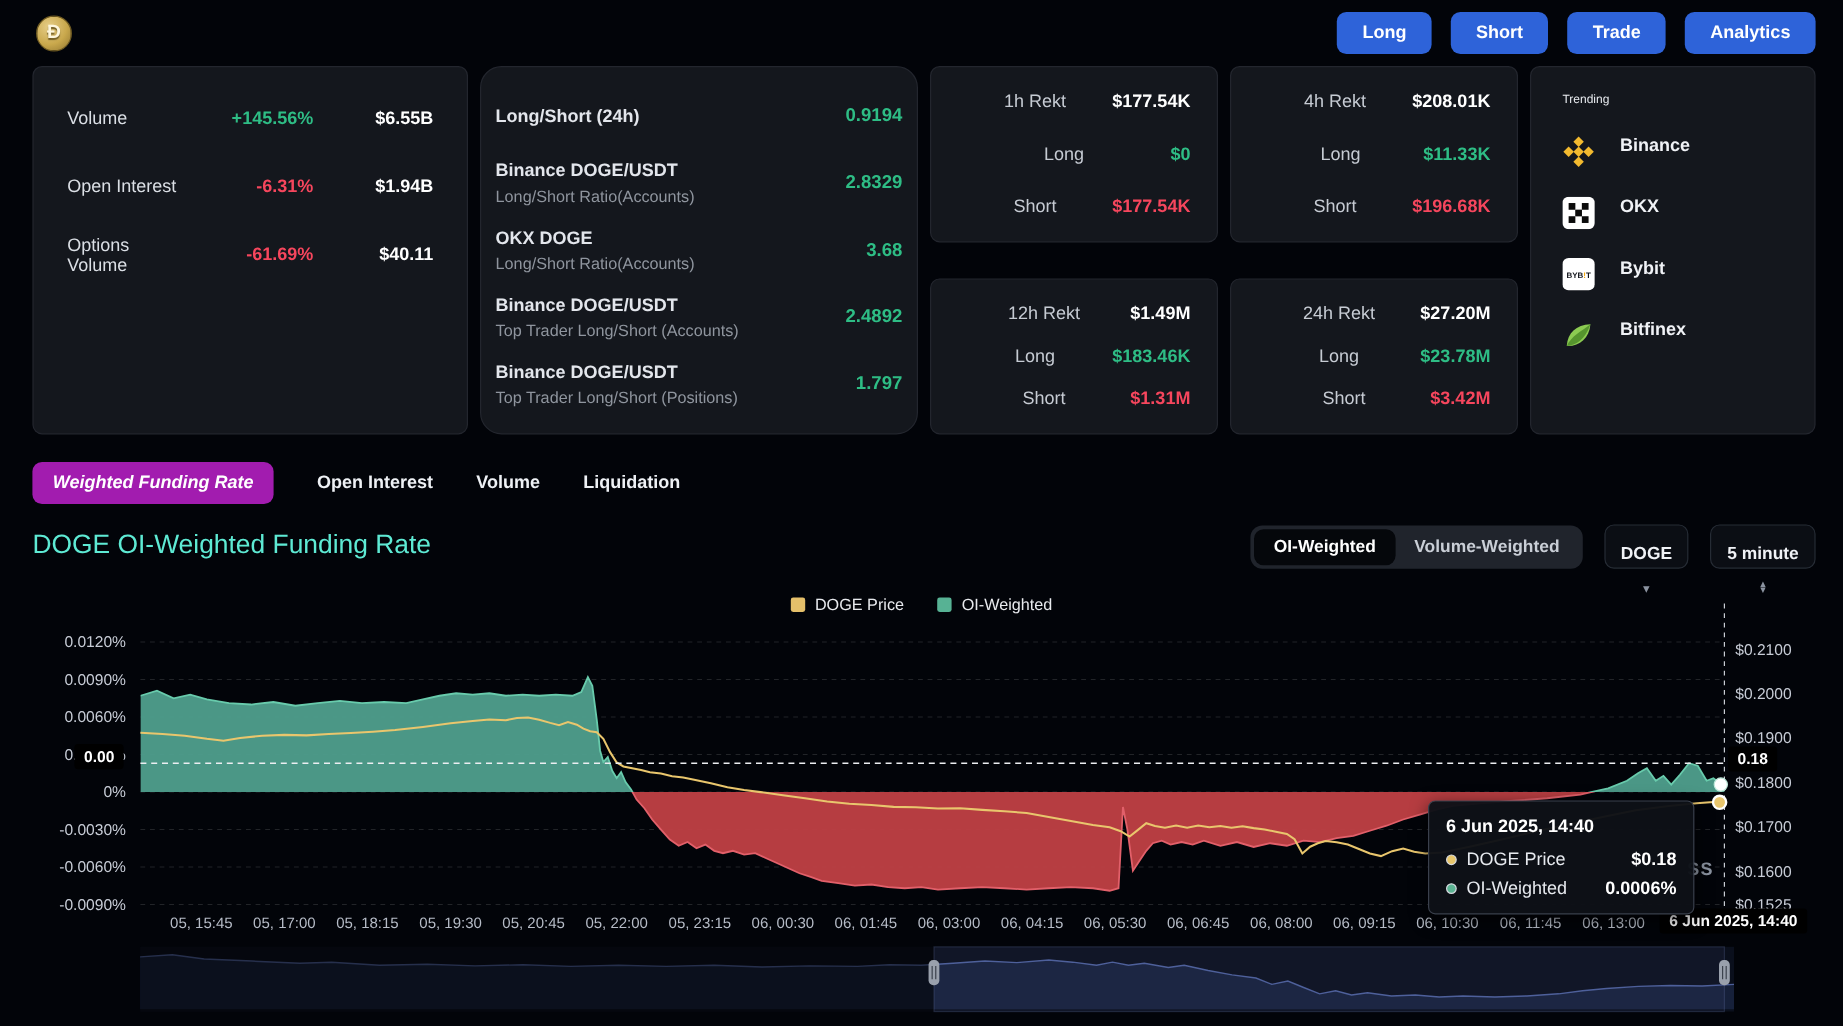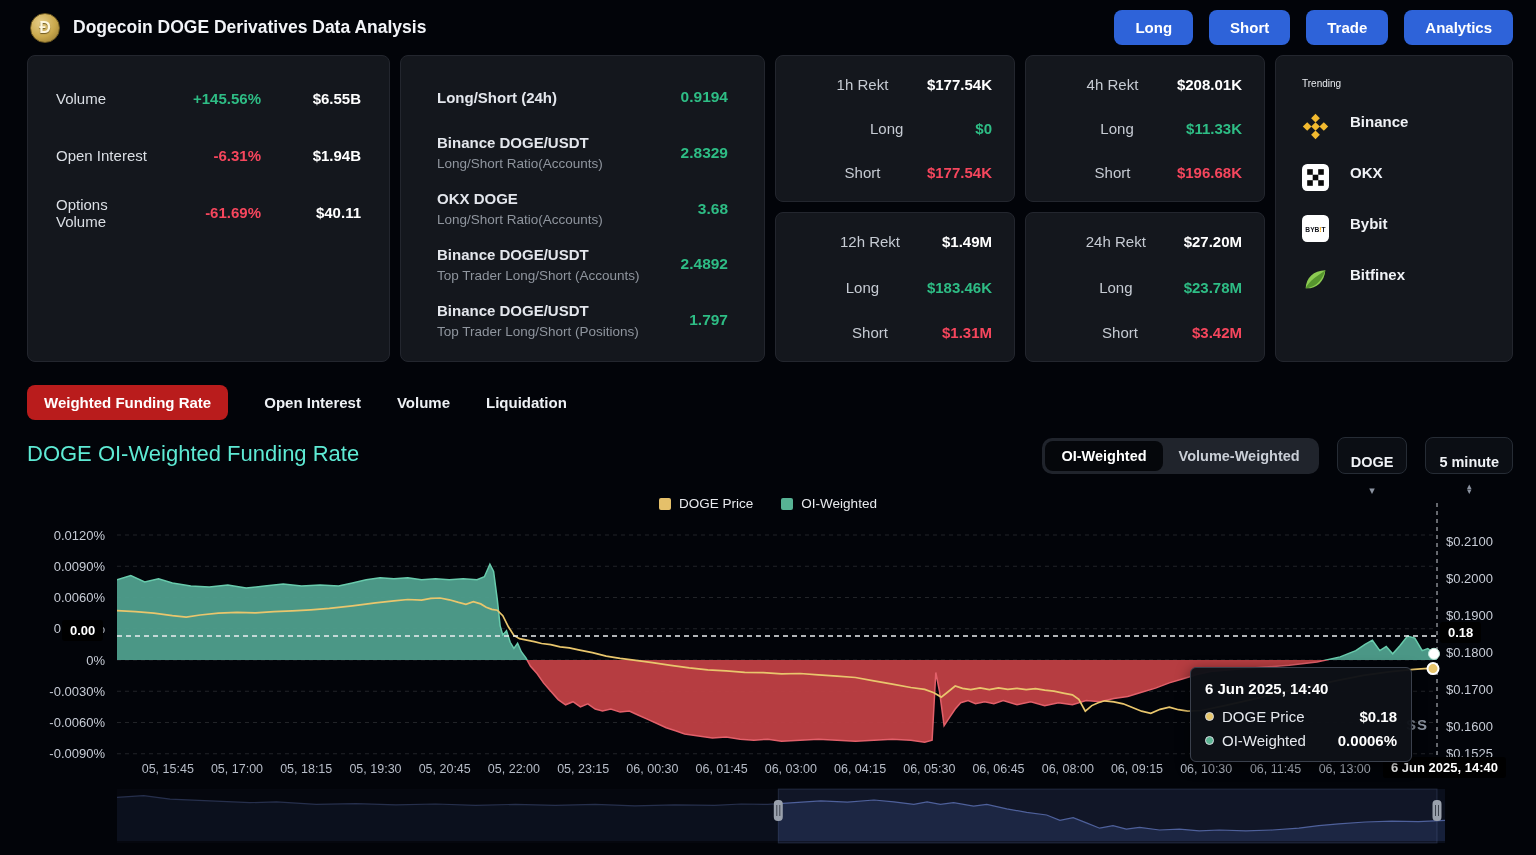--- a/index.html
+++ b/index.html
@@ -15,42 +15,42 @@
   .hdr-btn { background:#2e63d9; color:#fff; font-weight:bold; font-size:15px; border:none; border-radius:8px; padding:9px 21px; cursor:pointer; font-family:inherit; }
 
   
   .cards-row { position:absolute; left:27px; top:55px; width:1486px; height:307px; display:grid; grid-template-columns:363px 365px 240px 240px 238px; gap:10px; }
   .card { background:#14171d; border:1px solid #23262e; border-radius:8px; }
   .stats-card { padding:14px 28px; display:flex; flex-direction:column; }
   .stat-row { display:flex; align-items:center; height:57px; }
   .stat-label { flex:1; font-size:15px; color:#dbdfe5; }
   .stat-change { width:110px; text-align:right; font-size:15px; font-weight:bold; }
   .stat-value { width:100px; text-align:right; font-size:15px; font-weight:bold; color:#fff; }
-  .ls-card { padding:18px 36px; display:flex; flex-direction:column; justify-content:space-between; }
+  .ls-card { padding:18px 12px; display:flex; flex-direction:column; justify-content:space-between;border-radius:18px; }
   .ls-row { display:flex; align-items:center; min-height:46px; }
   .ls-labels { flex:1; }
   .ls-main { font-size:15px; font-weight:bold; color:#e3e6ec; }
   .ls-sub { font-size:13.5px; color:#8f959e; margin-top:5px; }
   .ls-value { font-size:15.5px; font-weight:bold; color:#2ebd85; }
   .rekt-col { display:flex; flex-direction:column; gap:10px; }
   .rekt-card { background:#14171d; border:1px solid #23262e; border-radius:8px; height:147px; flex:0 0 147px; padding:20px 22px; display:flex; flex-direction:column; justify-content:space-between; }
-  .rekt-card:last-child { flex:1; height:auto; }
+  .rekt-card:last-child { flex:1; height:auto;margin-top:20px; }
   .rekt-row { display:flex; align-items:center; }
   .rekt-label { flex:1; font-size:15px; color:#c6cbd3;text-align:center; }
   .rekt-value { font-size:15px; font-weight:bold; color:#fff; }
   .trend-card { padding:22px 26px; }
   .trend-title { font-size:10px; color:#e8ebef; margin-bottom:24px; }
   .trend-item { display:flex; align-items:flex-start; gap:21px; margin-bottom:24px; }
   .trend-name { font-size:15px; font-weight:bold; color:#f0f2f6; }
   .trend-icon { width:27px; height:27px; display:flex; align-items:center; justify-content:center; }
 
   
   .tabs { position:absolute; left:27px; top:385px; display:flex; align-items:center; gap:36px; }
   .tab { font-size:15px; font-weight:bold; color:#eef1f5; padding:9px 0; cursor:pointer; }
-  .tab.active { background:#b91c1c; color:#fff; border-radius:8px; padding:9px 17px; }
+  .tab.active { background:#a21caf; color:#fff; border-radius:8px; padding:9px 17px;font-style:italic; }
 
   
   .section-title { position:absolute; left:27px; top:441px; font-size:22px; font-weight:normal; color:#5eead4; }
   .controls { position:absolute; right:23px; top:437px; display:flex; gap:18px; align-items:center; }
   .seg-group { background:#20242c; border-radius:10px; padding:3px; display:flex; }
   .seg { font-size:14.5px; font-weight:bold; color:#c9ced6; padding:7px 16px; border-radius:8px; cursor:pointer; }
   .seg.active { background:#05070b; color:#fff; }
   .select { background:#0b0e14; border:1px solid #262c35; border-radius:8px; height:37px; display:flex; align-items:center; gap:14px; padding:16px 13px; cursor:pointer;flex-direction:column; }
   .select-value { font-size:14.5px; font-weight:bold; color:#f0f2f6; }
   .caret { color:#8b93a0; font-size:11px; }
@@ -78,21 +78,20 @@
   .tooltip-label { font-size:15px; color:#e6e9ee; }
   .tooltip-value { margin-left:auto; font-size:15px; font-weight:bold; color:#fff; }
 </style>
 </head>
 <body>
 
 <div class="page">
 
   <div class="header">
     <div class="coin-logo">Ð</div>
-    <div class="hdr-title">Dogecoin DOGE Derivatives Data Analysis</div>
     <div class="hdr-buttons" id="hdr-buttons">
         <button class="hdr-btn">Long</button>
         <button class="hdr-btn">Short</button>
         <button class="hdr-btn">Trade</button>
         <button class="hdr-btn">Analytics</button>
       </div>
   </div>
 
   <div class="cards-row">
     <div class="card stats-card" id="stats-card">

